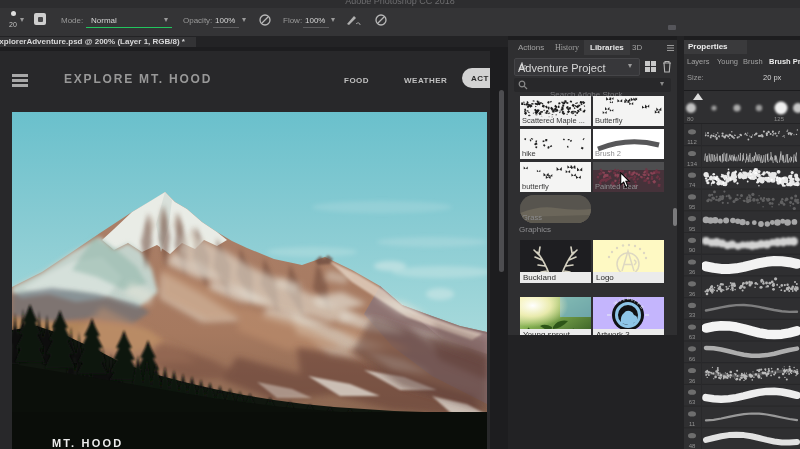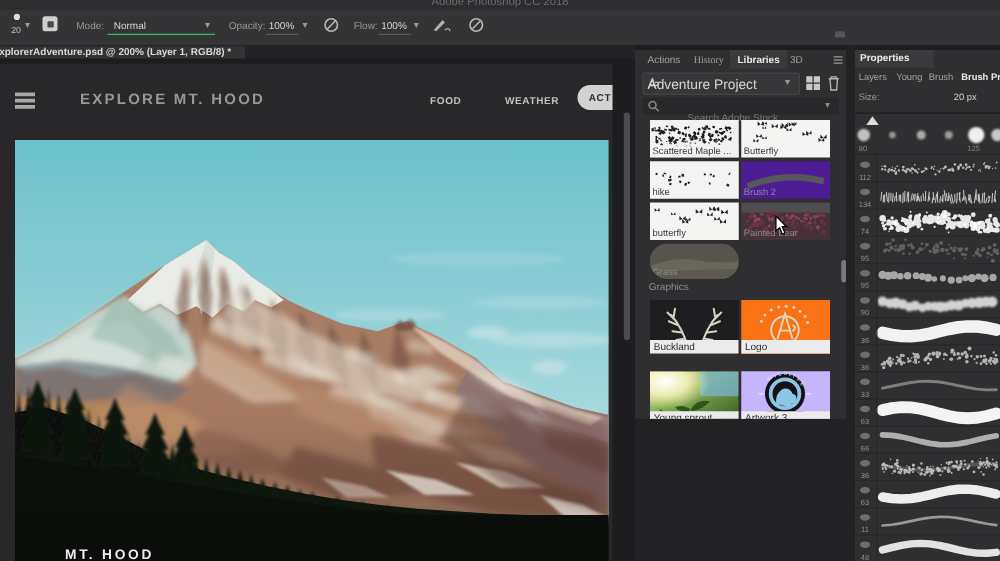--- a/index.html
+++ b/index.html
@@ -468,21 +468,21 @@
           <rect x="14.6" y="14.2" width="1.7" height="1.8" fill="#222" transform="rotate(8 14.6 14.2)"></rect>
           <rect x="15.6" y="17.2" width="1.7" height="1.8" fill="#222" transform="rotate(9 15.6 17.2)"></rect>
           <rect x="28.0" y="17.1" width="1.8" height="2.2" fill="#222" transform="rotate(18 28.0 17.1)"></rect>
           <rect x="31.3" y="16.0" width="1.5" height="1.9" fill="#222" transform="rotate(51 31.3 16.0)"></rect>
           <rect x="11.1" y="9.0" width="2.2" height="1.1" fill="#222" transform="rotate(17 11.1 9.0)"></rect>
           <rect x="24.1" y="15.1" width="2.0" height="1.6" fill="#222" transform="rotate(45 24.1 15.1)"></rect>
           <rect x="51.3" y="10.8" width="1.4" height="1.7" fill="#222" transform="rotate(57 51.3 10.8)"></rect>
         </svg>
     <div class="abs" style="left:2px;bottom:1px;color:#3a3a3a;font-size:7.5px;margin-top:28px;">hike</div>
   </div>
-  <div class="abs" style="left:85px;top:93px;width:71px;height:30px;background:#4c1d95;overflow:hidden;">
+  <div class="abs" style="left:85px;top:93px;width:71px;height:30px;background:#ffffff;overflow:hidden;">
     <svg width="71" height="30" viewBox="0 0 71 30">
           <path d="M5,20 Q35,8 66,16" stroke="#575759" stroke-width="5" fill="none"></path>
         </svg>
     <div class="abs" style="left:2px;bottom:1px;color:#8d8d8f;font-size:7.5px;">Brush 2</div>
   </div>
   <div class="abs" style="left:12px;top:126px;width:71px;height:30px;background:#f4f4f3;overflow:hidden;">
     <svg width="71" height="30" viewBox="0 0 71 30">
           <path d="M18.6,9.5 l-1.7,-1.7 l0,2.3 z m0,0 l1.7,-1.7 l0,2.3 z" fill="#222"></path>
           <path d="M53.3,6.0 l-2.1,-2.1 l0,3.0 z m0,0 l2.1,-2.1 l0,3.0 z" fill="#222"></path>
           <path d="M59.6,8.2 l-2.6,-2.6 l0,3.6 z m0,0 l2.6,-2.6 l0,3.6 z" fill="#222"></path>
@@ -602,21 +602,21 @@
   <div class="abs" style="left:12px;top:204px;width:71px;height:43px;background:#1e1e21;overflow:hidden;">
     <svg width="71" height="43" viewBox="0 0 71 43">
       <g stroke="#d6d2c2" stroke-width="1.6" fill="none" stroke-linecap="round">
         <path d="M30,36 C27,28 24,20 17,12 M20,16 L14,10 M22,20 L15,17 M25,26 L18,25 M27,31 L21,32 M19,13 L20,7"></path>
         <path d="M41,36 C44,28 47,20 54,12 M51,16 L57,10 M49,20 L56,17 M46,26 L53,25 M44,31 L50,32 M52,13 L51,7"></path>
       </g>
     </svg>
     <div class="abs" style="left:0;bottom:0;width:71px;height:11px;background:#ebebeb;"></div>
     <div class="abs" style="left:3px;bottom:1px;color:#2c2c2c;font-size:8px;">Buckland</div>
   </div>
-  <div class="abs" style="left:85px;top:204px;width:71px;height:43px;background:#f97316;overflow:hidden;">
+  <div class="abs" style="left:85px;top:204px;width:71px;height:43px;background:#fef9c3;overflow:hidden;">
     <svg width="71" height="43" viewBox="0 0 71 43">
       <g fill="#ded8c2">
         <circle cx="24" cy="8" r="1.2"></circle>
             <circle cx="30" cy="5.5" r="1.2"></circle>
             <circle cx="36" cy="5" r="1.2"></circle>
             <circle cx="42" cy="6" r="1.2"></circle>
             <circle cx="47" cy="9" r="1.2"></circle>
             <circle cx="51" cy="13" r="1.2"></circle>
             <circle cx="19" cy="12" r="1.2"></circle>
             <circle cx="16" cy="17" r="1.2"></circle>

